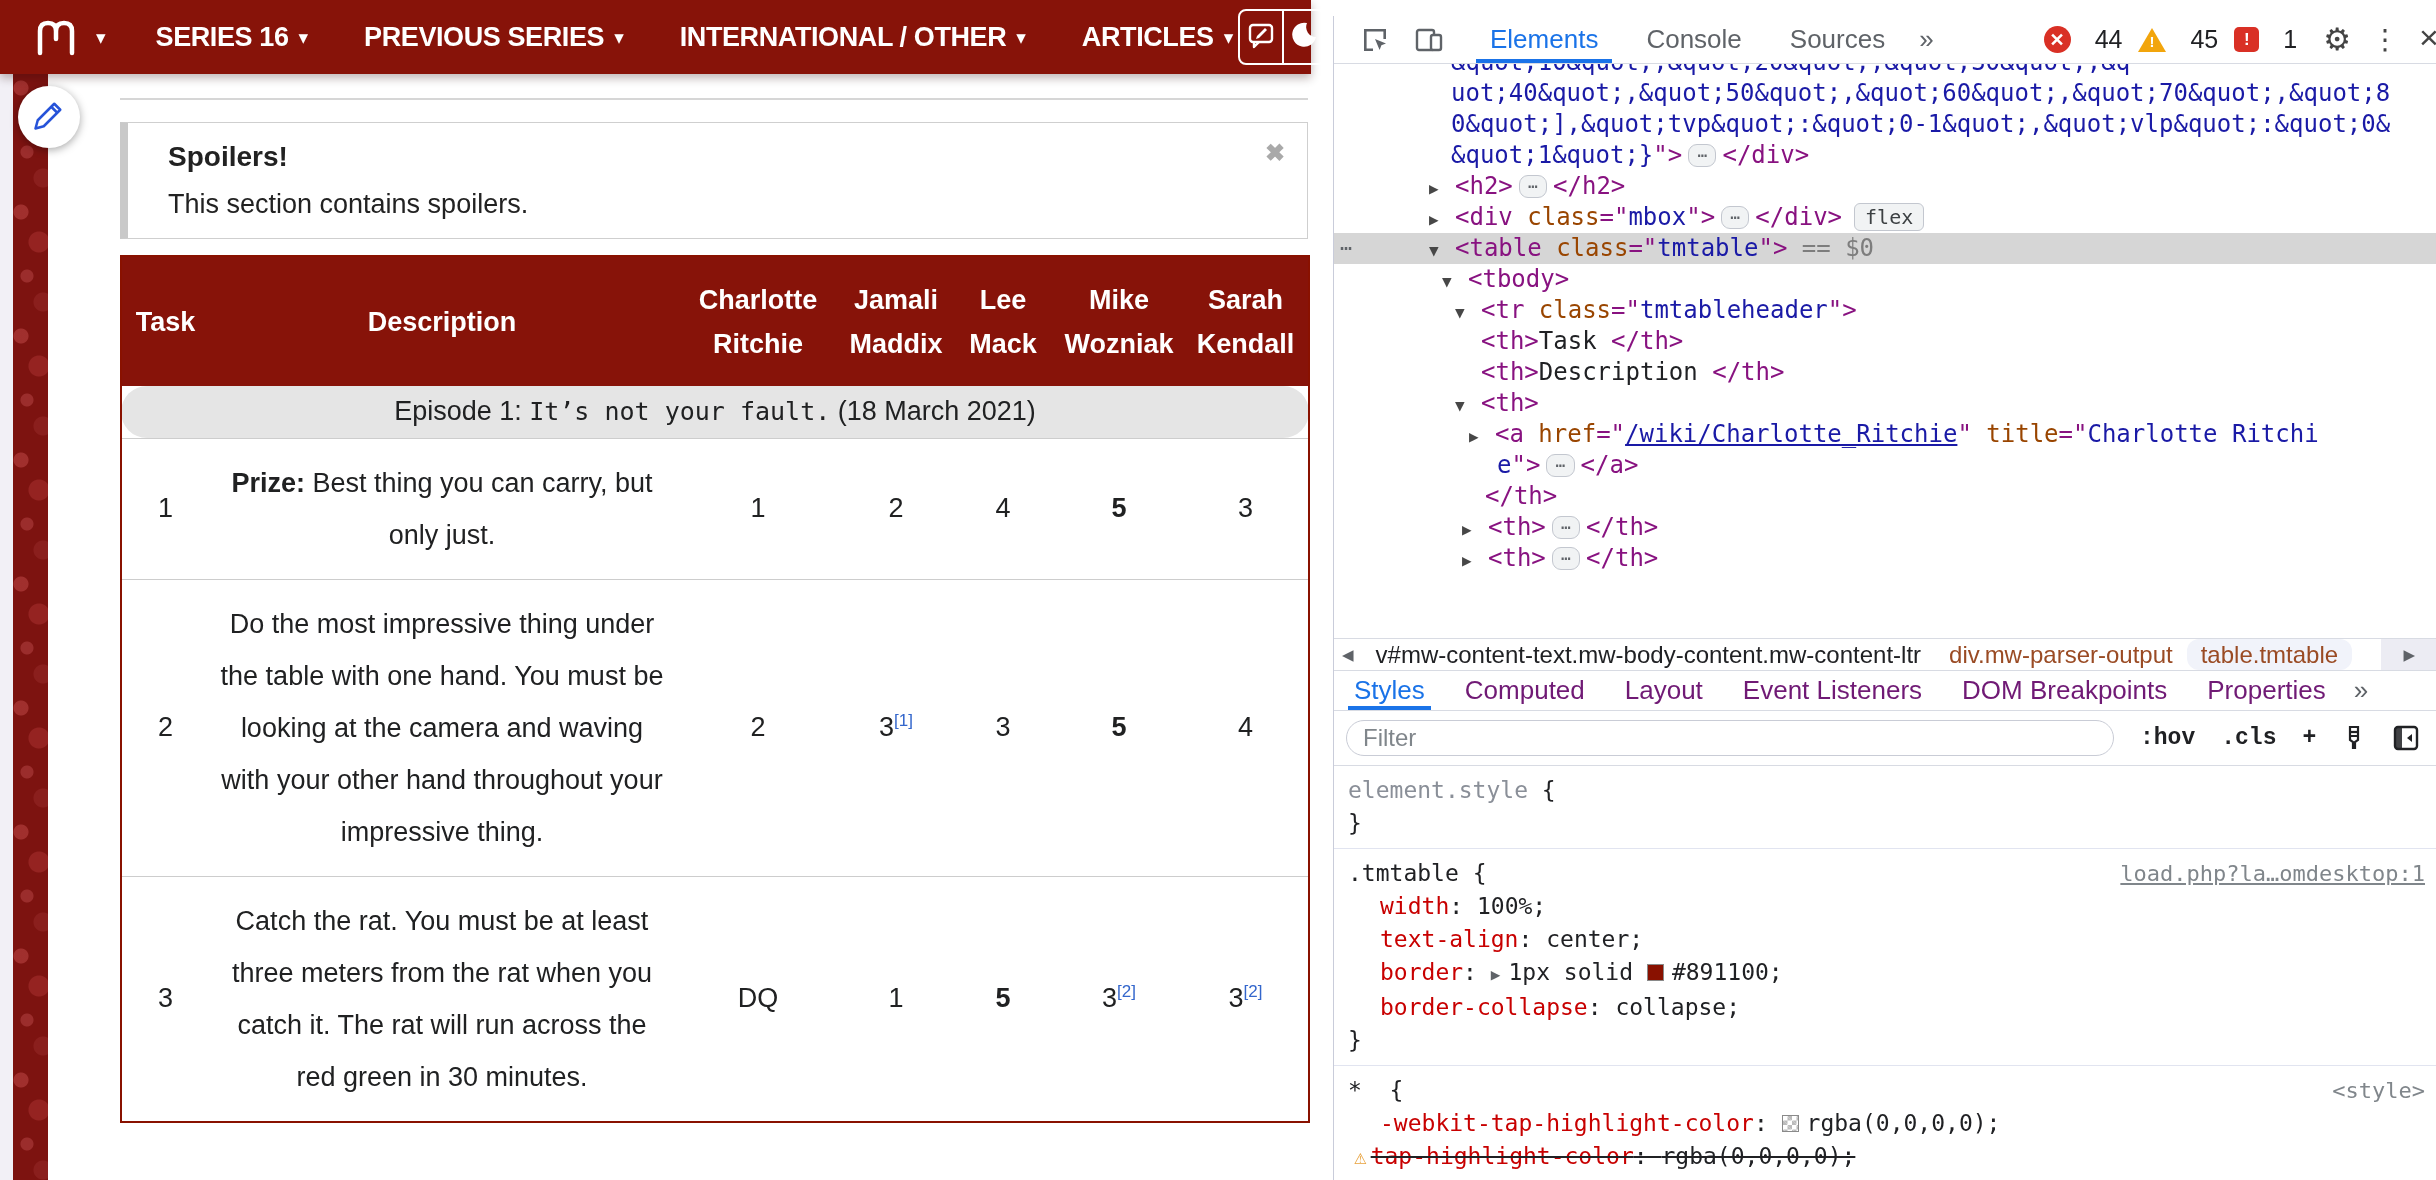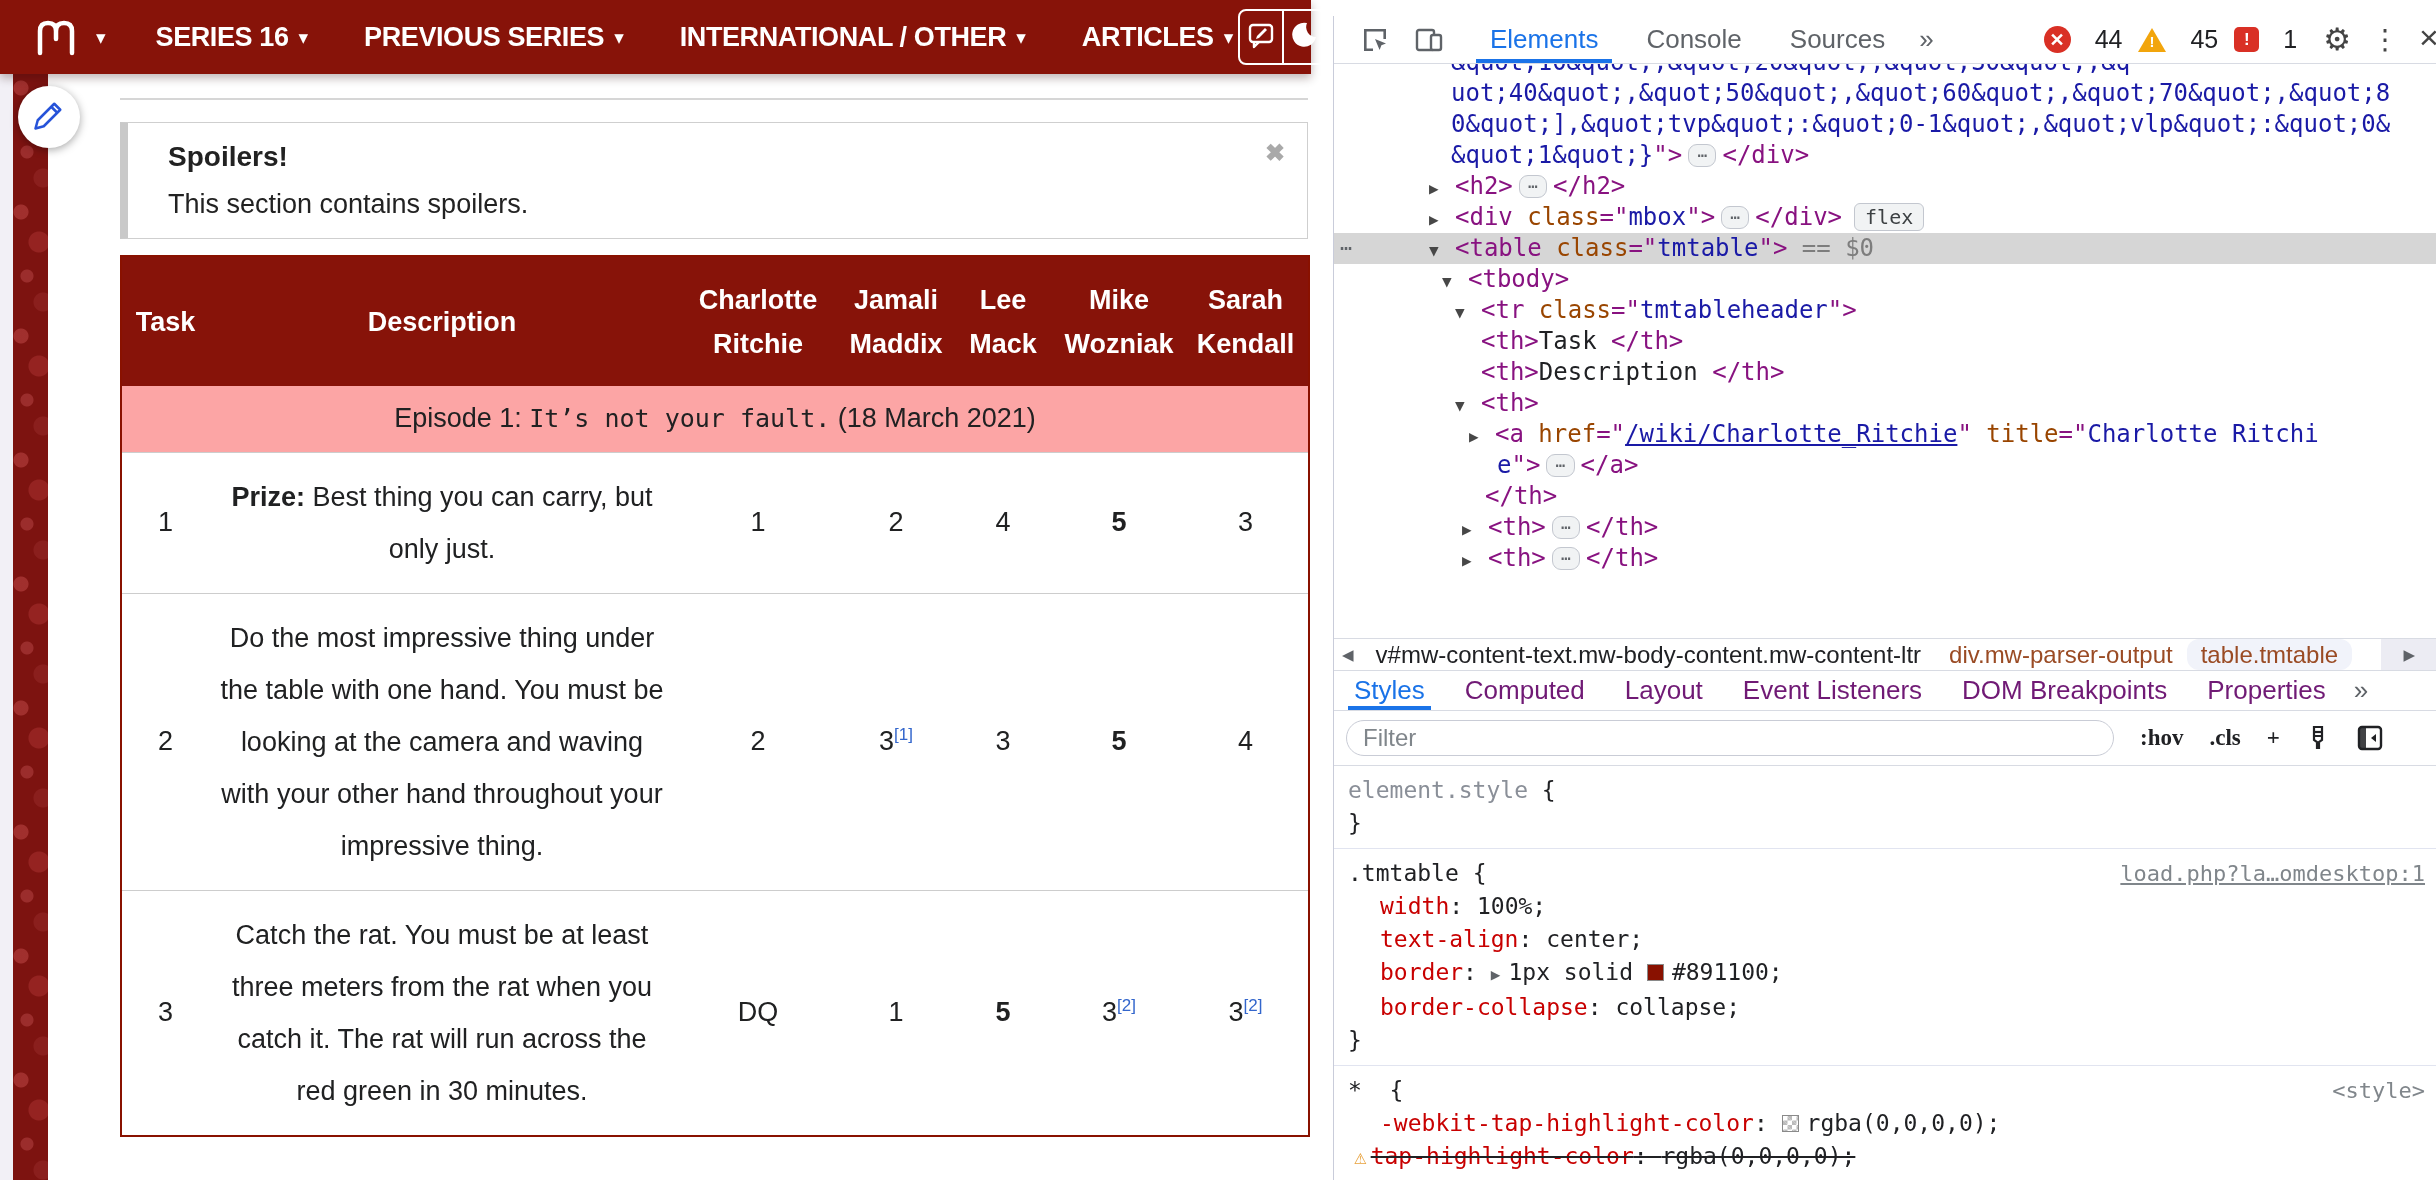--- a/index.html
+++ b/index.html
@@ -65,21 +65,21 @@
   .tm-table-wrap { position:absolute; left:120px; top:255px; width:1190px; }
   table.tmtable {
     width:1190px; border-collapse:collapse; table-layout:fixed;
     border:2px solid #891100; text-align:center;
   }
   table.tmtable th {
     background:#871309; color:#fff; font-weight:bold; font-size:27px;
     height:130px; line-height:44px; padding:10px 6px; vertical-align:middle;
   }
   .ep-row td {
-    background:#fca5a5; color:#fff; height:66px; font-size:27px; vertical-align:middle;
+    background:#e5e5e5; color:#fff; height:52px; font-size:27px; vertical-align:middle;border-radius:28px;
   }
   .ep-mono { font-family:"DejaVu Sans Mono",monospace; font-size:25px; }
   table.tmtable td { font-size:27px; color:#202122; }
   tr.task-row td { border-top:1.5px solid #cdcdcd; padding:18px 10px; vertical-align:middle; }
   td.tnum { color:#3366cc; cursor:pointer; }
   td.tdesc { line-height:52px; padding:22px 15px;margin-top:12px; }
   td.tdesc b { font-weight:bold; }
   .score-bold { font-weight:bold; }
   sup.note { color:#3366cc; font-size:17px; vertical-align:super; line-height:0; cursor:pointer; }
 
@@ -169,21 +169,21 @@
 
   .filter-row {
     position:absolute; left:0; top:695px; width:1103px; height:55px; background:#fff;
     border-bottom:1px solid #d8dbe3; display:flex; align-items:center; padding:0 12px;
   }
   .filter-input {
     width:768px; height:36px; border:1.5px solid #c9ccd6; border-radius:18px;
     font-size:24px; color:#202124; padding:0 16px; outline:none; font-family:"Liberation Sans",sans-serif;
   }
   .filter-input::placeholder { color:#80868b; }
-  .tog { font-family:Liberation Serif, serif; font-weight:bold; font-size:23px; color:#202124; margin-left:26px; cursor:pointer; }
+  .tog { font-family:Liberation Mono, monospace; font-weight:bold; font-size:23px; color:#202124; margin-left:26px; cursor:pointer; }
   .ficon { margin-left:24px; color:#202124; display:flex; align-items:center; cursor:pointer; }
 
   .styles-body {
     position:absolute; left:0; top:750px; width:1103px; height:430px; overflow:hidden;
     font-family:"DejaVu Sans Mono",monospace; font-size:23px; color:#202124;
   }
   .rule { border-bottom:1px solid #e1e4f0; padding:8px 12px 8px 14px; position:relative; }
   .rline { line-height:33px; white-space:pre; }
   .rsel { color:#202124; }
   .rsel.dim { color:#8a8f98; }

